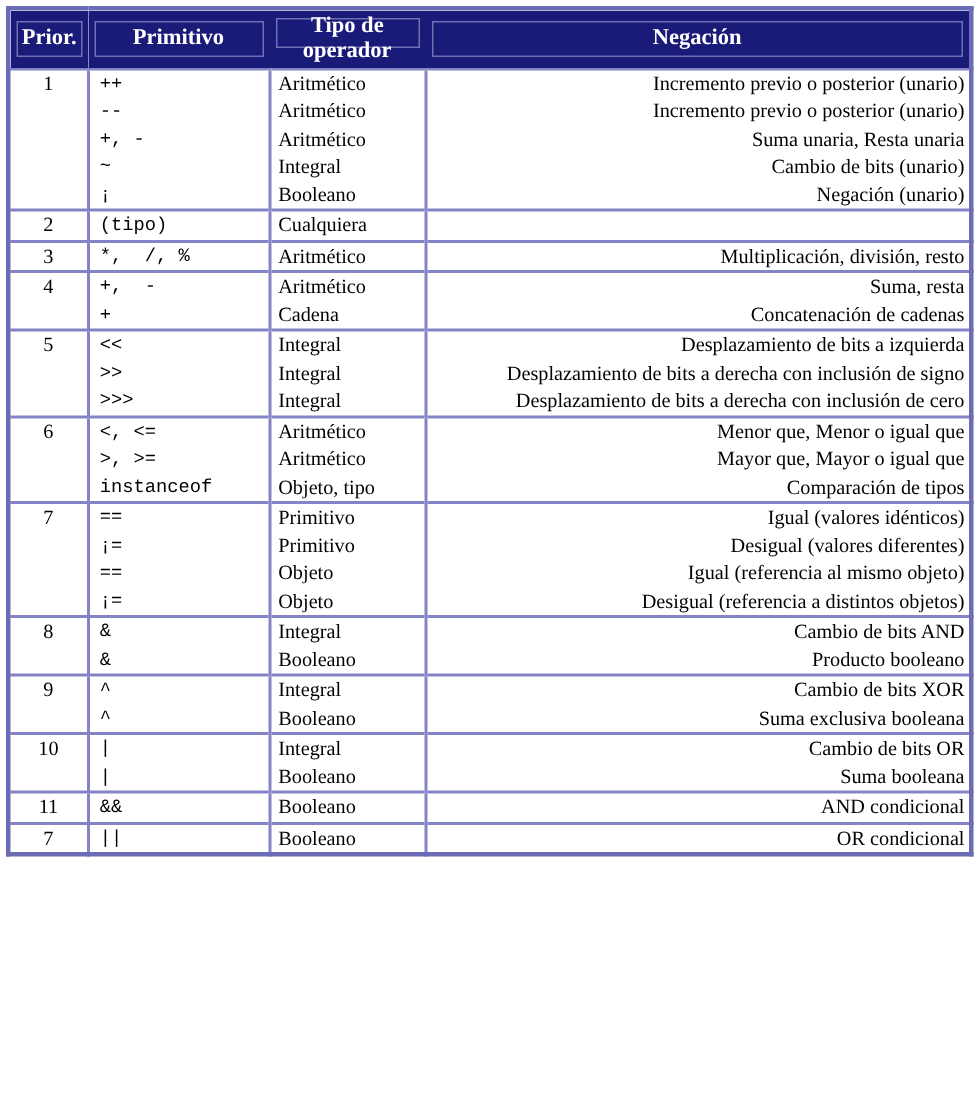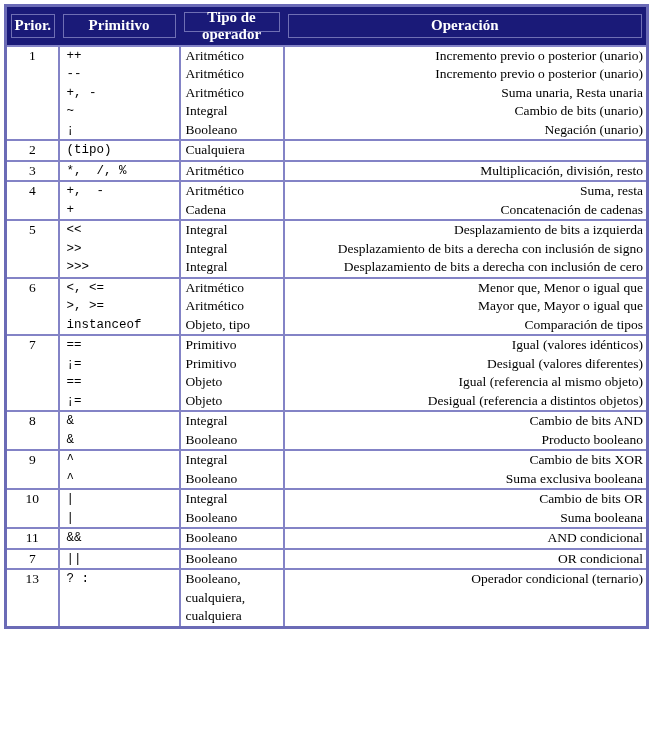--- a/index.html
+++ b/index.html
@@ -91,21 +91,21 @@
         <th>
           <span class="bevel"></span>
           <span class="lbl">Primitivo</span>
         </th>
         <th class="two-line">
           <span class="bevel"></span>
           <span class="lbl">Tipo de operador</span>
         </th>
         <th>
           <span class="bevel"></span>
-          <span class="lbl">Operación</span>
+          <span class="lbl">Negación</span>
         </th>
       </tr>
     </thead>
     <tbody>
         <tr>
     <td class="prior">1</td>
     <td class="oper">++
 --
 +, -
 ~
@@ -213,23 +213,15 @@
     <td class="oper">&amp;&amp;</td>
     <td class="tipo">Booleano</td>
     <td class="opcn">AND condicional</td>
   </tr>
         <tr>
     <td class="prior">7</td>
     <td class="oper">||</td>
     <td class="tipo">Booleano</td>
     <td class="opcn">OR condicional</td>
   </tr>
-        <tr>
-    <td class="prior">13</td>
-    <td class="oper">? :</td>
-    <td class="tipo">Booleano,
-cualquiera,
-cualquiera</td>
-    <td class="opcn">Operador condicional (ternario)</td>
-  </tr>
       </tbody>
   </table>
 </div>
 
 </body></html>

